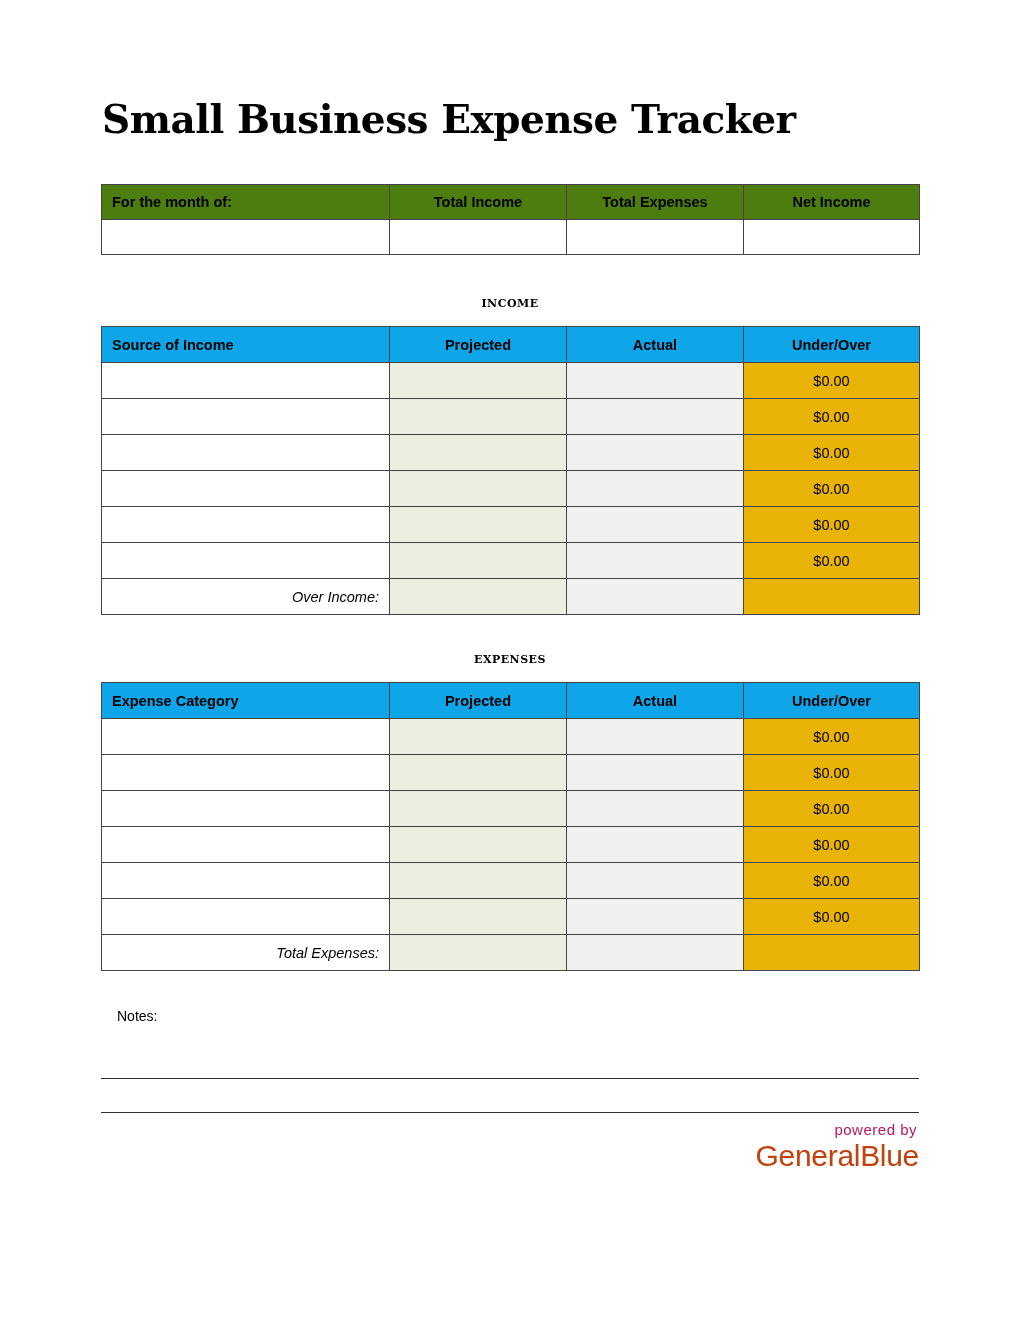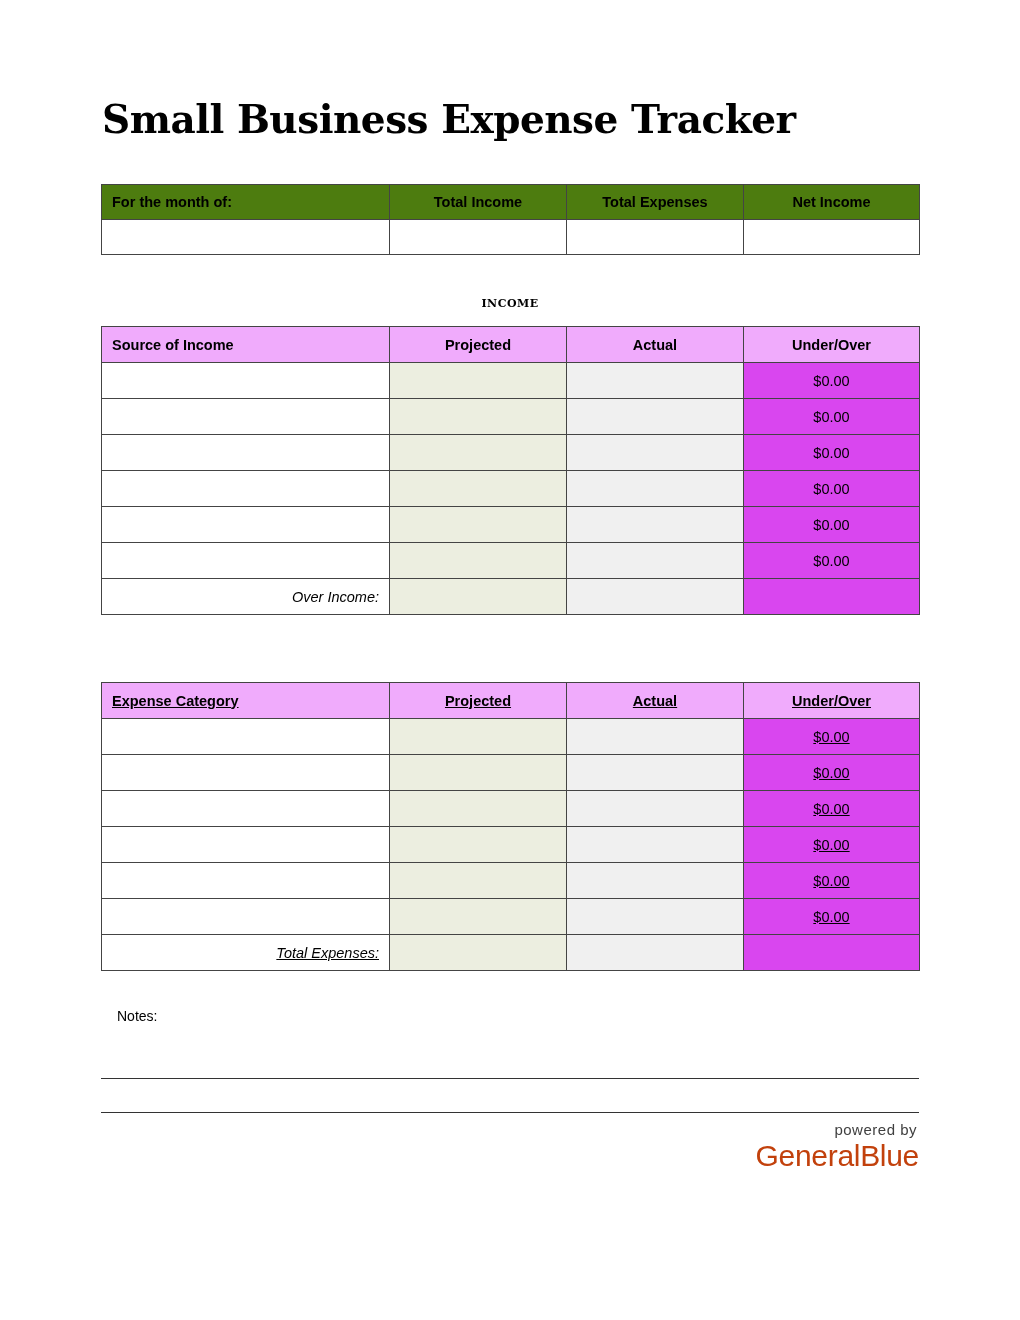--- a/index.html
+++ b/index.html
@@ -84,40 +84,40 @@
   #income-heading { top: 297px; }
   #expenses-heading { top: 653px; }
 
   
   .data-table {
     position: absolute;
     left: 101px;
     width: 818px;
   }
   #income-table { top: 326px; }
-  #expenses-table { top: 682px; text-decoration: underline; }
+  #expenses-table { top: 682px; }
 
   .data-table th {
     font-weight: bold;
     font-size: 14.5px;
-    background: #f0abfc;
+    background: #0ea5e9;
     height: 36px;
     text-align: center;
   }
   .data-table th.left {
     text-align: left;
   }
   .data-table td {
     height: 36px;
   }
   .cell-name { background: #ffffff; }
   .cell-projected { background: #eceee0; }
   .cell-actual { background: #f0f0f0; }
   .cell-overunder {
-    background: #d946ef;
+    background: #eab308;
     text-align: center;
   }
   .total-row td.cell-name {
     text-align: right;
     font-style: italic;
     background: #ffffff;
   }
   .total-row td.cell-overunder { text-align: center; }
 
   
@@ -140,21 +140,21 @@
   
   .footer-logo {
     position: absolute;
     right: 101px;
     top: 1122px;
     text-align: right;
     line-height: 1;
   }
   .powered-by {
     font-size: 15px;
-    color: #404040;
+    color: #be185d;
     letter-spacing: 0.5px;
     margin-bottom: 4px;
     margin-right: 2px;
   }
   .brand {
     font-size: 30px;
     letter-spacing: -0.3px;
   }
   .brand .general { color: #c2410c; }
   .brand .blue { color: #c2410c; }
@@ -231,20 +231,21 @@
     </tr>
     <tr class="total-row">
       <td class="col-a cell-name">Over Income:</td>
       <td class="col-b cell-projected"></td>
       <td class="col-c cell-actual"></td>
       <td class="col-d cell-overunder"></td>
     </tr>
   </tbody>
     </table>
 
+  <div class="section-heading" id="expenses-heading">EXPENSES</div>
 
   <table class="data-table" id="expenses-table">
     <tbody>
         <tr>
       <th class="col-a left">Expense Category</th>
       <th class="col-b">Projected</th>
       <th class="col-c">Actual</th>
       <th class="col-d">Under/Over</th>
     </tr>
     <tr>

